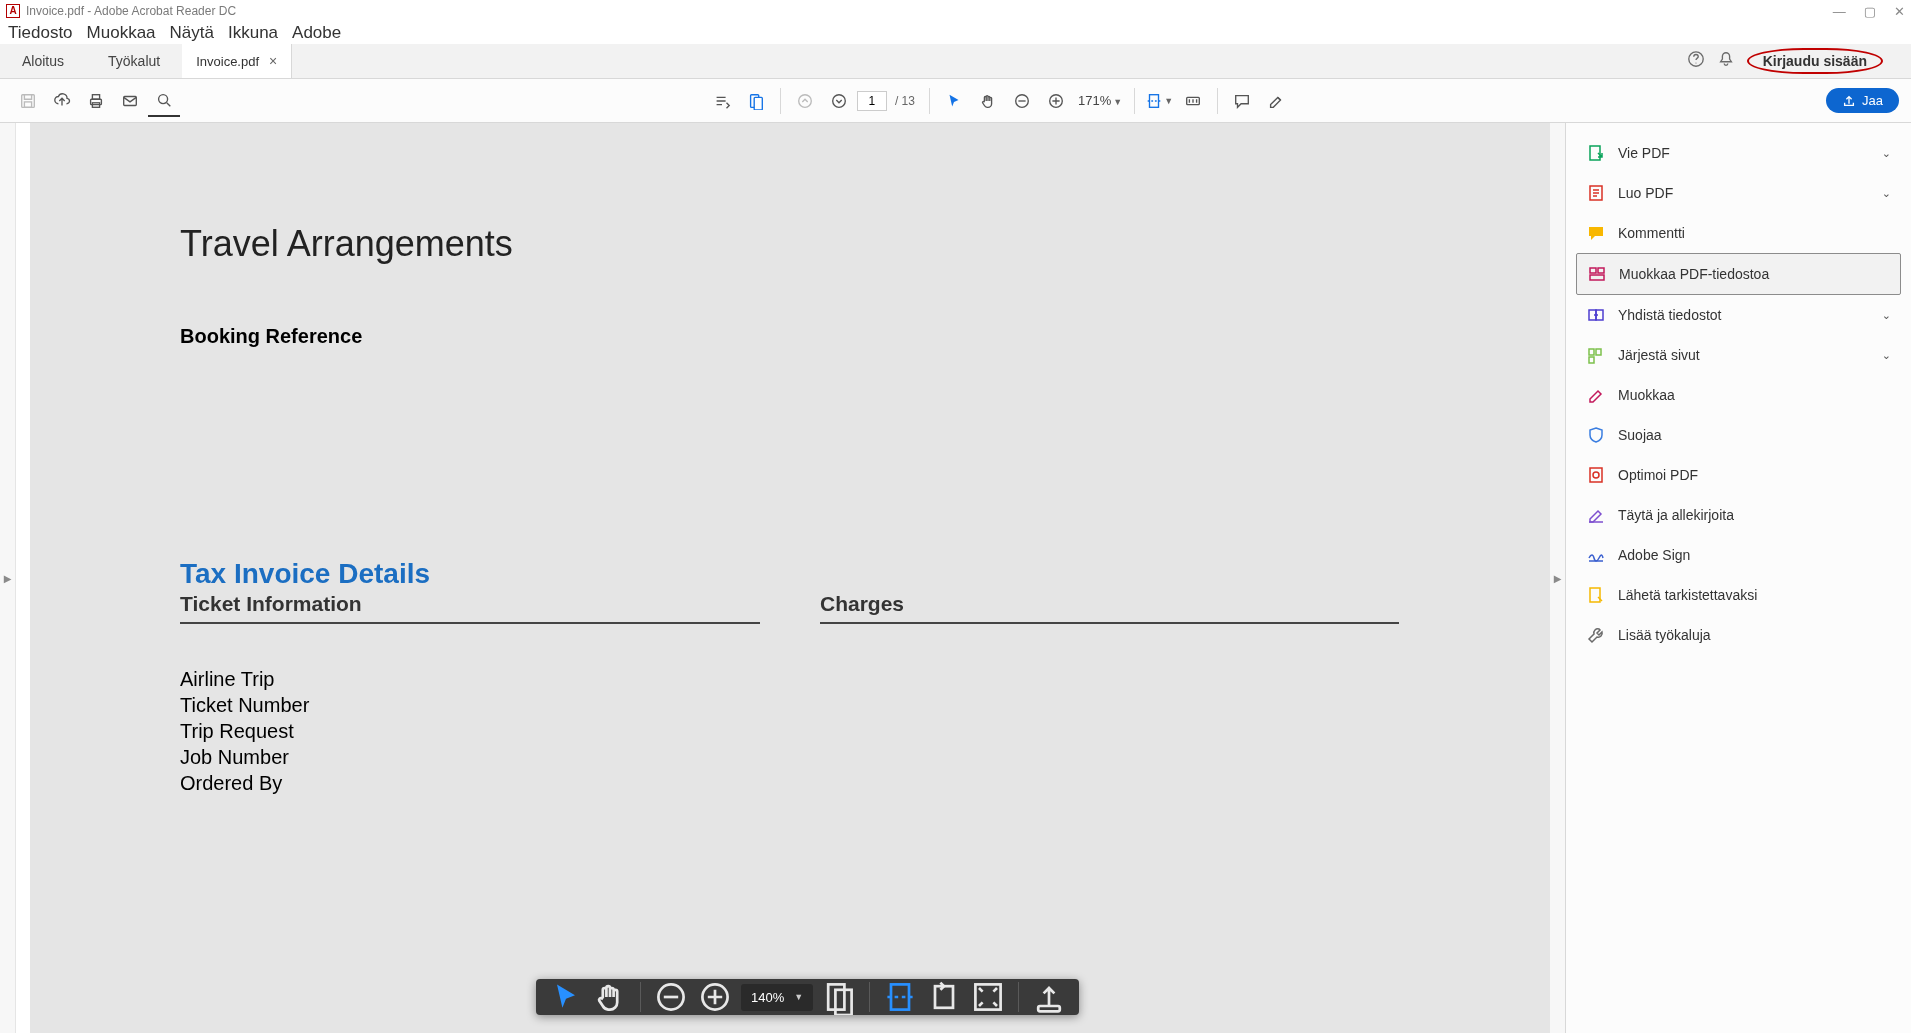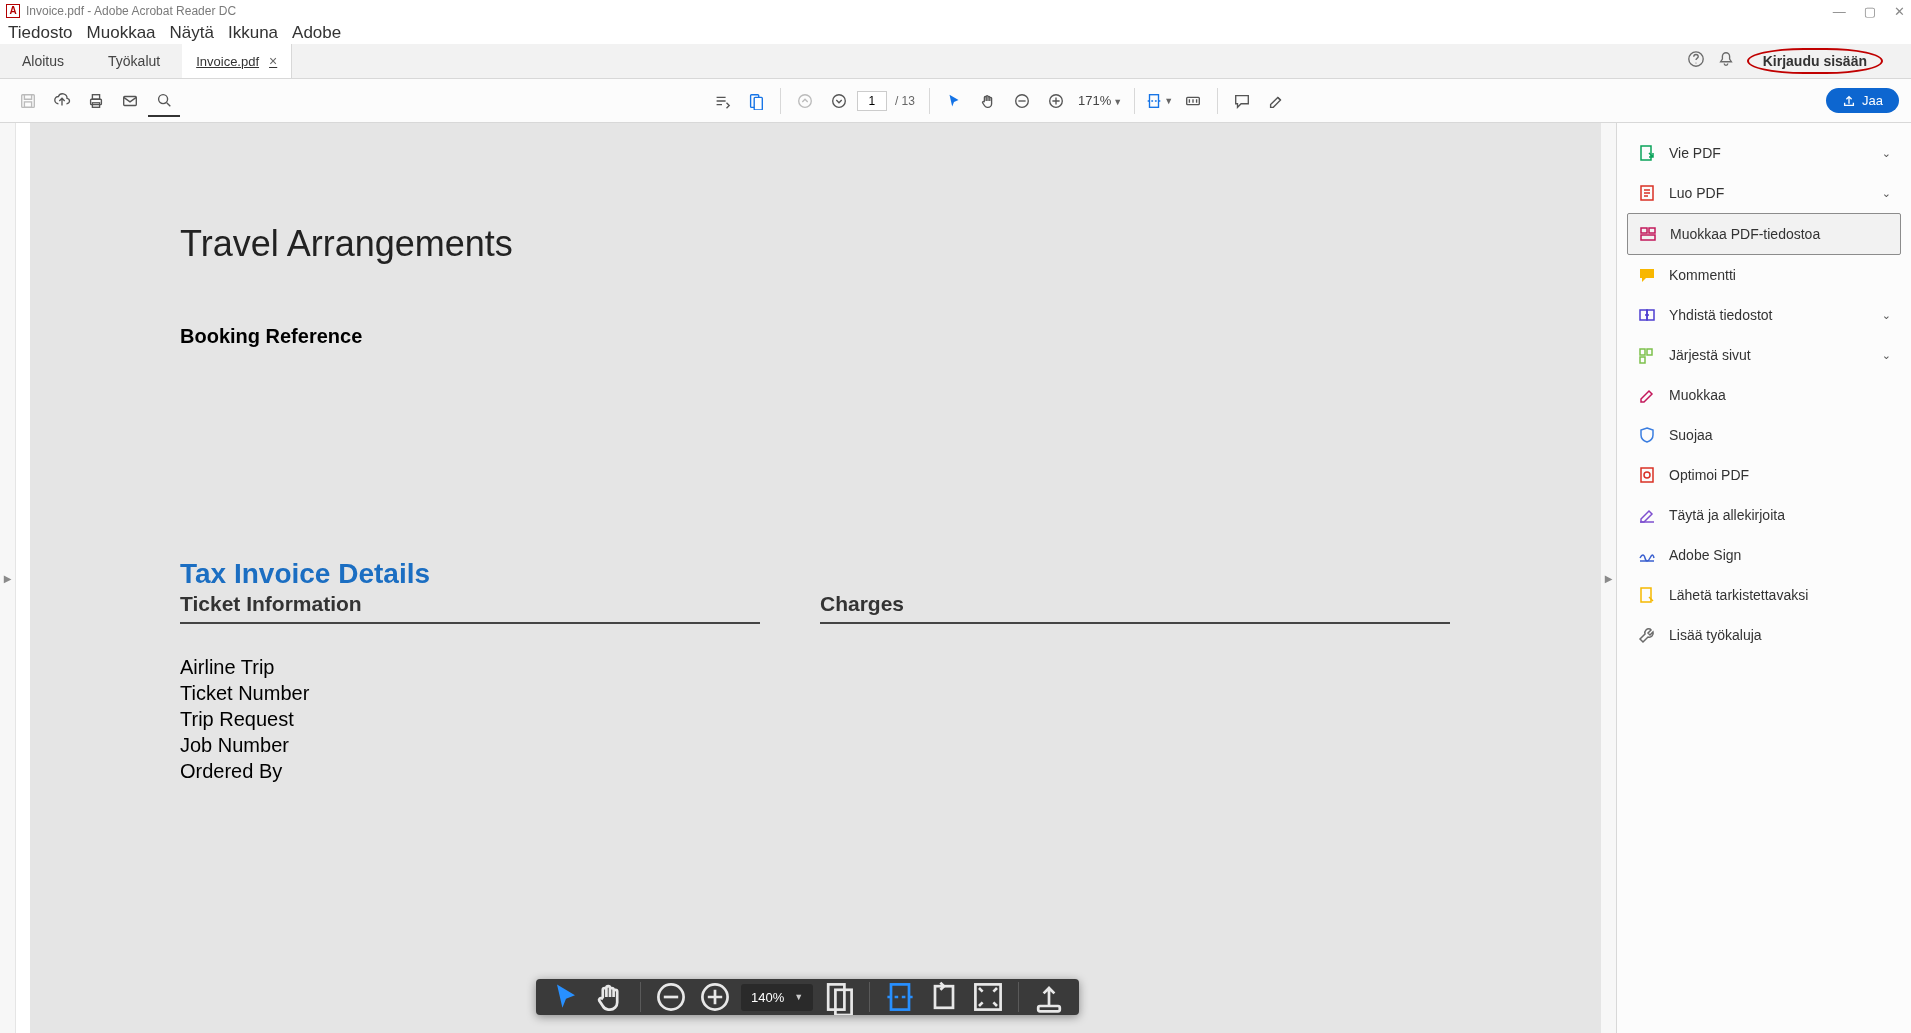--- a/index.html
+++ b/index.html
@@ -12,21 +12,21 @@
   .titlebar .win-controls { margin-left: auto; display: flex; gap: 18px; color: #888; font-size: 13px; }
   .win-controls span { cursor: default; }
   
   
   .menubar { height: 22px; display: flex; align-items: center; gap: 14px; padding: 0 8px; font-size: 17px; color: #333; }
   .menubar span { cursor: default; }
   
   
   .tabrow { height: 35px; background: #f2f2f2; border-bottom: 1px solid #d8d8d8; display: flex; align-items: stretch; }
   .apptab { padding: 0 22px; display: flex; align-items: center; font-size: 14px; color: #444; cursor: default; }
-  .doctab { background: #fff; border-right: 1px solid #d8d8d8; padding: 0 14px; display: flex; align-items: center; gap: 10px; font-size: 13px; color: #333; text-decoration: underline; }
+  .doctab { background: #fff; border-right: 1px solid #d8d8d8; padding: 0 14px; display: flex; align-items: center; gap: 10px; font-size: 13px; color: #333; }
   .doctab .close { color: #666; font-size: 14px; cursor: default; }
   .tabrow .right { margin-left: auto; display: flex; align-items: center; gap: 12px; padding-right: 28px; }
   .tabrow .right .iconbtn { color: #6b6b6b; font-size: 16px; }
   .signin-ring { border: 2.5px solid #c00000; border-radius: 50%/60%; padding: 3px 14px; color: #333; font-weight: 600; font-size: 14px; }
   
   
   .toolbar { height: 44px; border-bottom: 1px solid #d8d8d8; display: flex; align-items: center; padding: 0 12px; gap: 2px; background: #fcfcfc; }
   .tb-btn { width: 32px; height: 32px; display: flex; align-items: center; justify-content: center; color: #555; font-size: 17px; }
   .tb-btn svg { width: 18px; height: 18px; }
   .tb-sep { width: 1px; height: 26px; background: #d8d8d8; margin: 0 6px; }
@@ -41,27 +41,27 @@
   
   .main { position: absolute; top: 123px; bottom: 0; left: 0; right: 0; display: flex; }
   .left-gutter { width: 16px; background: #f7f7f7; border-right: 1px solid #e5e5e5; display: flex; align-items: center; justify-content: center; color: #8a8a8a; font-size: 10px; }
   .doc-scroll { flex: 1; overflow: hidden; position: relative; background: #fff; }
   .doc-page { position: absolute; left: 14px; top: 0; right: 0; bottom: 0; background: #e5e5e5; padding: 100px 150px 0 150px; }
   .doc-title { font-size: 36px; color: #222; font-weight: 400; margin-bottom: 60px; }
   .doc-h2 { font-size: 20px; font-weight: 700; color: #000; margin-bottom: 210px; }
   .doc-sec-title { font-size: 28px; font-weight: 700; color: #1b6ec2; margin-bottom: 2px; }
   .doc-cols { display: flex; gap: 60px; }
   .doc-col { flex: 1; }
-  .doc-col-h { font-size: 21px; font-weight: 700; border-bottom: 2px solid #444; padding-bottom: 6px; margin-bottom: 30px; }
+  .doc-col-h { font-size: 21px; font-weight: 700; border-bottom: 2px solid #444; padding-bottom: 6px; margin-bottom: 42px; }
   .doc-field { font-size: 20px; color: #000; line-height: 1.3; }
   
   .mid-gutter { width: 16px; background: #f7f7f7; border-left: 1px solid #e5e5e5; display: flex; align-items: center; justify-content: center; color: #8a8a8a; font-size: 10px; }
   
   
-  .rightpanel { width: 295px; background: #fcfcfc; border-left: 1px solid #d8d8d8; padding: 10px 10px; }
+  .rightpanel { width: 346px; background: #fcfcfc; border-left: 1px solid #d8d8d8; padding: 10px 10px; }
   .tool-item { display: flex; align-items: center; gap: 12px; padding: 10px 10px; font-size: 14px; color: #333; border-radius: 2px; }
   .tool-item.selected { border: 1px solid #8c8c8c; background: #f2f2f2; }
   .tool-icon { width: 20px; height: 20px; display: flex; align-items: center; justify-content: center; }
   .tool-chevron { margin-left: auto; color: #555; font-size: 11px; }
   
   
   .floatbar { position: absolute; bottom: 18px; left: 520px; height: 36px; background: #3a3a3a; border-radius: 4px; display: flex; align-items: center; padding: 0 12px; gap: 8px; box-shadow: 0 2px 10px rgba(0,0,0,.4); }
   .fb-btn { width: 36px; height: 36px; display: flex; align-items: center; justify-content: center; color: #e8e8e8; font-size: 18px; }
   .fb-btn.active svg path, .fb-btn.active { color: #2890ff; }
   .fb-sep { width: 1px; height: 30px; background: #5a5a5a; margin: 0 4px; }
@@ -342,40 +342,40 @@
     <div class="tool-item">
       <span class="tool-icon">
           <svg viewBox="0 0 20 20" style="stroke:#d93025">
             <rect x="4" y="3" width="12" height="14"></rect>
             <path d="M7 7h6M7 10h6M7 13h4"></path>
           </svg>
         </span>
       <span>Luo PDF</span>
       <span class="tool-chevron">⌄</span>
     </div>
+    <div class="tool-item">
+      <span class="tool-icon">
+          <svg viewBox="0 0 20 20" style="stroke:#f8b700;fill:#f8b700">
+            <path d="M3 4h14v9H9l-4 4v-4H3z" fill="#f8b700" stroke="none"></path>
+          </svg>
+        </span>
+      <span>Kommentti</span>
+    </div>
     <div class="tool-item selected">
       <span class="tool-icon">
           <svg viewBox="0 0 20 20" style="stroke:#c2185b">
             <rect x="3" y="4" width="6" height="5"></rect>
             <rect x="11" y="4" width="6" height="5"></rect>
             <rect x="3" y="11" width="14" height="5"></rect>
           </svg>
         </span>
       <span>Muokkaa PDF-tiedostoa</span>
     </div>
     <div class="tool-item">
       <span class="tool-icon">
-          <svg viewBox="0 0 20 20" style="stroke:#f8b700;fill:#f8b700">
-            <path d="M3 4h14v9H9l-4 4v-4H3z" fill="#f8b700" stroke="none"></path>
-          </svg>
-        </span>
-      <span>Kommentti</span>
-    </div>
-    <div class="tool-item">
-      <span class="tool-icon">
           <svg viewBox="0 0 20 20" style="stroke:#4e3ecf">
             <rect x="3" y="5" width="7" height="10"></rect>
             <rect x="10" y="5" width="7" height="10"></rect>
             <path d="M8 10h4"></path>
           </svg>
         </span>
       <span>Yhdistä tiedostot</span>
       <span class="tool-chevron">⌄</span>
     </div>
     <div class="tool-item">

